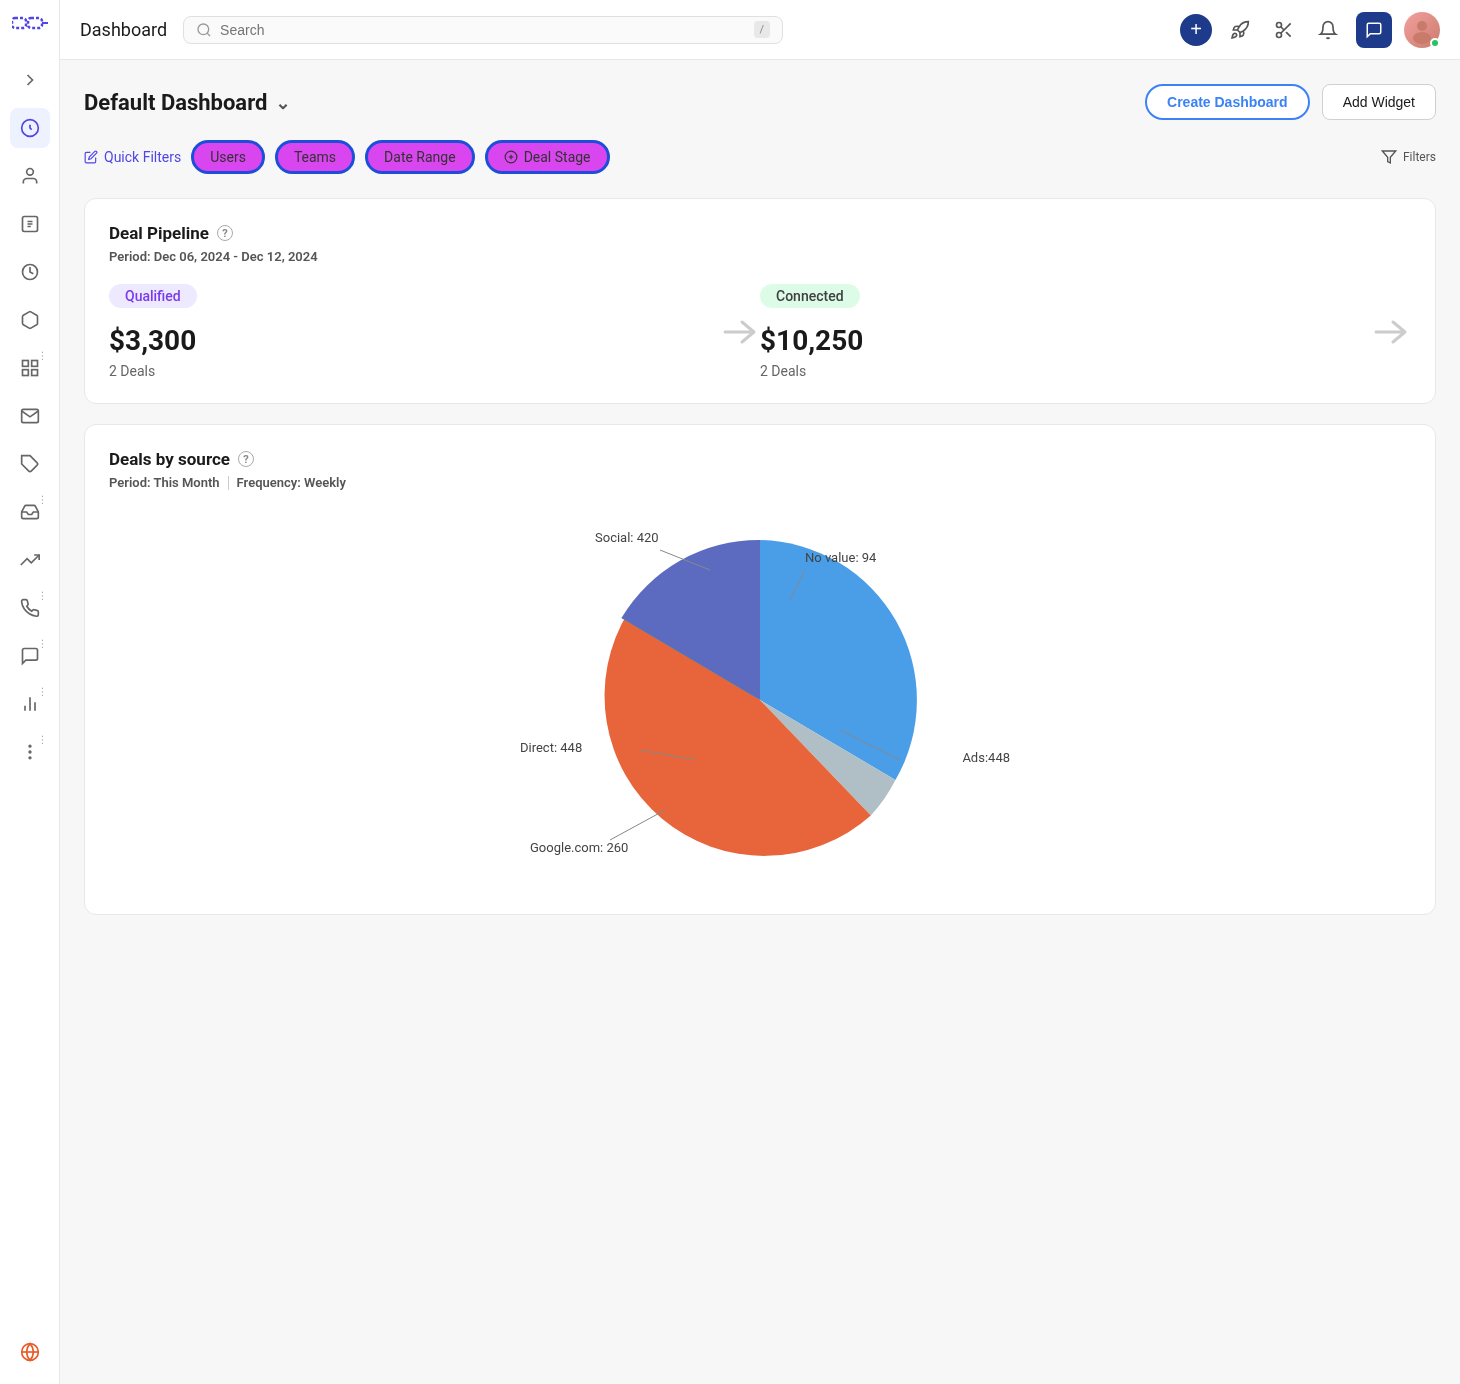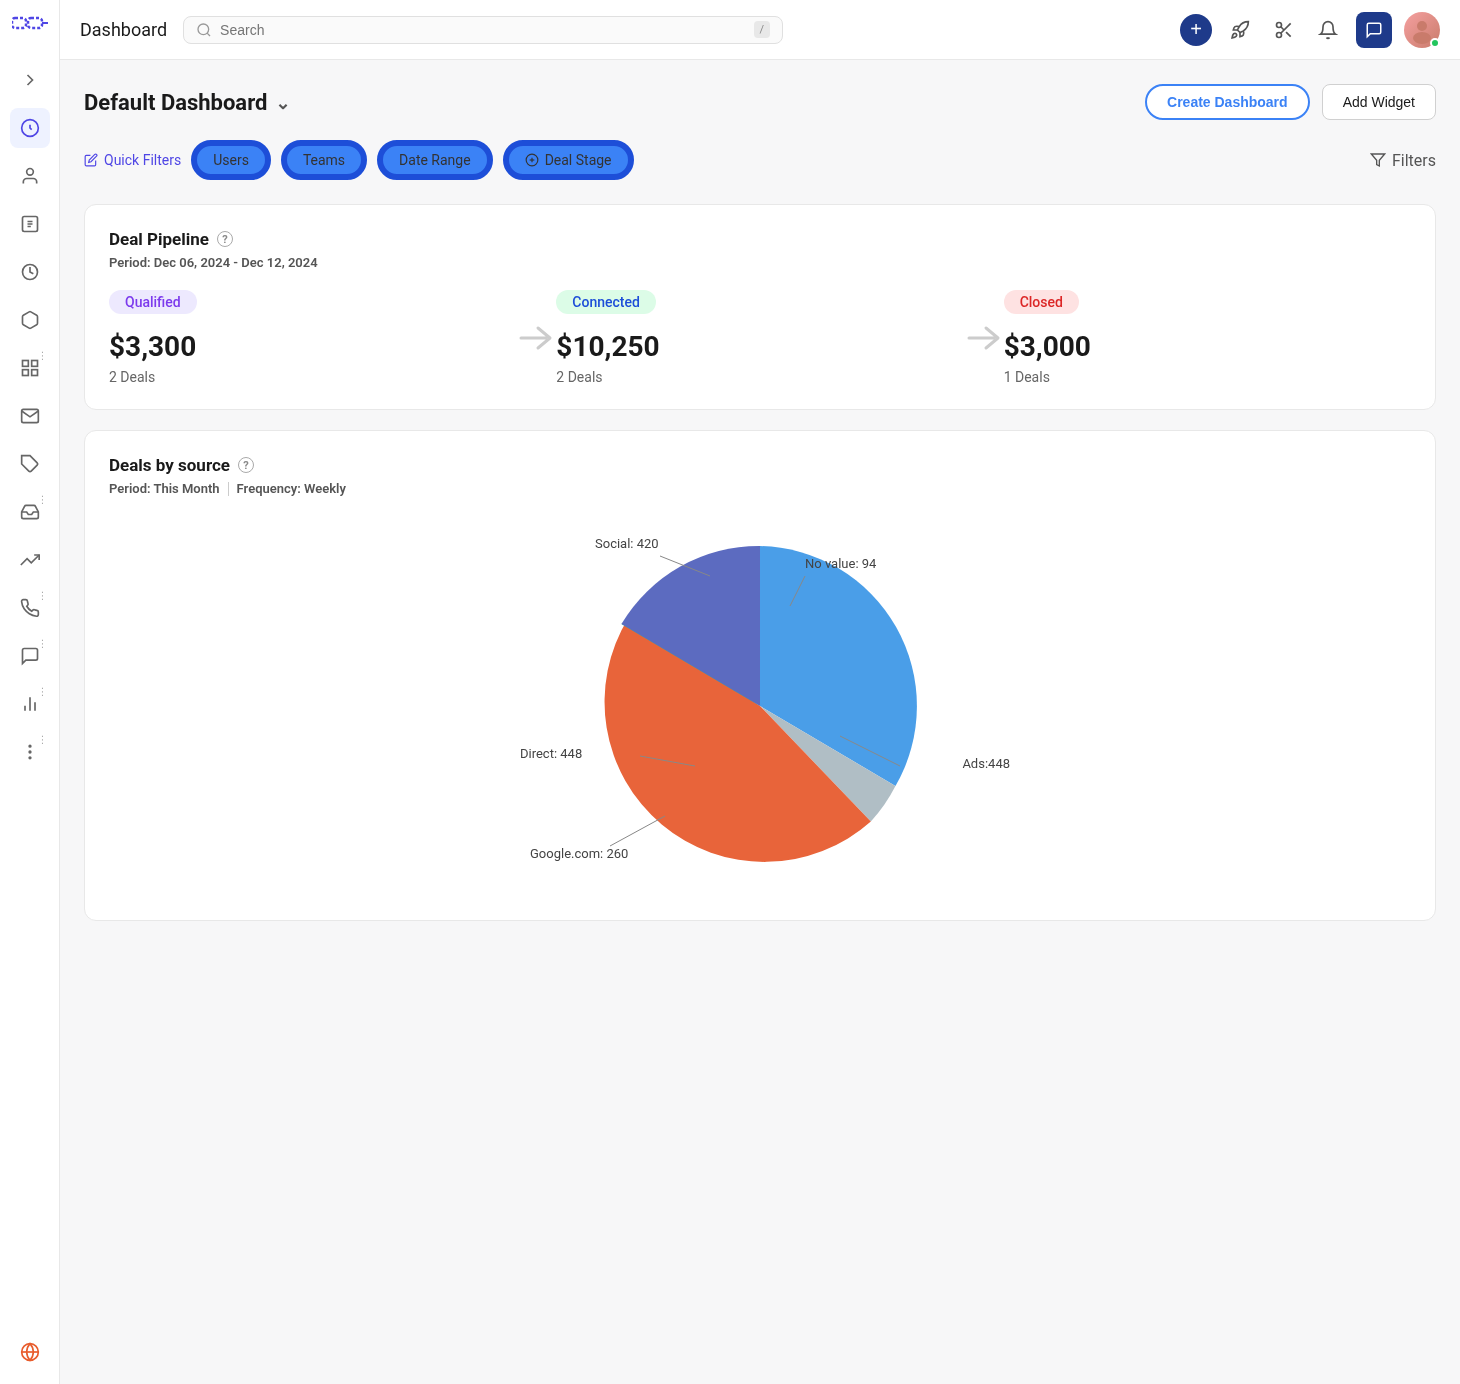--- a/index.html
+++ b/index.html
@@ -215,34 +215,34 @@
       color: #4f46e5;
       font-size: 14px;
       font-weight: 400;
       display: flex;
       align-items: center;
       gap: 6px;
       cursor: pointer;
     }
     .filter-chip {
       padding: 6px 16px;
-      border: 6px solid #1d4ed8;
+      border: 3px solid #1d4ed8;
       border-radius: 20px;
-      background: #3b82f6;
+      background: #d946ef;
       color: #333;
       font-size: 14px;
       cursor: pointer;
       display: flex;
       align-items: center;
       gap: 6px;
     }
     .filters-btn {
       margin-left: auto;
       color: #555;
-      font-size: 16px;
+      font-size: 12px;
       display: flex;
       align-items: center;
       gap: 6px;
       cursor: pointer;
     }
 
     
     .card {
       background: #fff;
       border-radius: 12px;
@@ -279,21 +279,21 @@
     }
     .stage-badge {
       display: inline-block;
       padding: 4px 16px;
       border-radius: 20px;
       font-size: 14px;
       font-weight: 500;
       margin-bottom: 16px;
     }
     .stage-badge.qualified { background: #ede9fe; color: #7c3aed; }
-    .stage-badge.connected { background: #dcfce7; color: #1d4ed8; }
+    .stage-badge.connected { background: #dcfce7; color: #404040; }
     .stage-badge.closed { background: #fee2e2; color: #dc2626; }
     .stage-amount {
       font-size: 28px;
       font-weight: 700;
       color: #1a1a1a;
       margin-bottom: 6px;
     }
     .stage-deals { font-size: 14px; color: #666; }
     .pipeline-arrow {
       display: flex;
@@ -578,27 +578,20 @@
           </div>
           <div class="stage-amount">$10,250</div>
           <div class="stage-deals">2 Deals</div>
         </div>
         <div class="pipeline-arrow">
           <svg width="40" height="36" viewBox="0 0 40 36" fill="none">
               <path d="M5 18 L30 18 M22 8 L34 18 L22 28" stroke="#ccc" stroke-width="3" fill="none" stroke-linecap="round" stroke-linejoin="round"></path>
             </svg>
         </div>
 
-        <div class="pipeline-stage" style="overflow:hidden;">
-          <div class="stage-badge closed">
-            <span>Closed</span>
-          </div>
-          <div class="stage-amount">$3,000</div>
-          <div class="stage-deals">1 Deals</div>
-        </div>
       </div>
     </div>
 
     <div class="card">
       <div class="card-title">
         <span>Deals by source</span>
         <span class="info-circle">?</span>
       </div>
       <div class="card-subtitle" style="display:flex;align-items:center;gap:0;">
         <span>Period: This Month</span>

